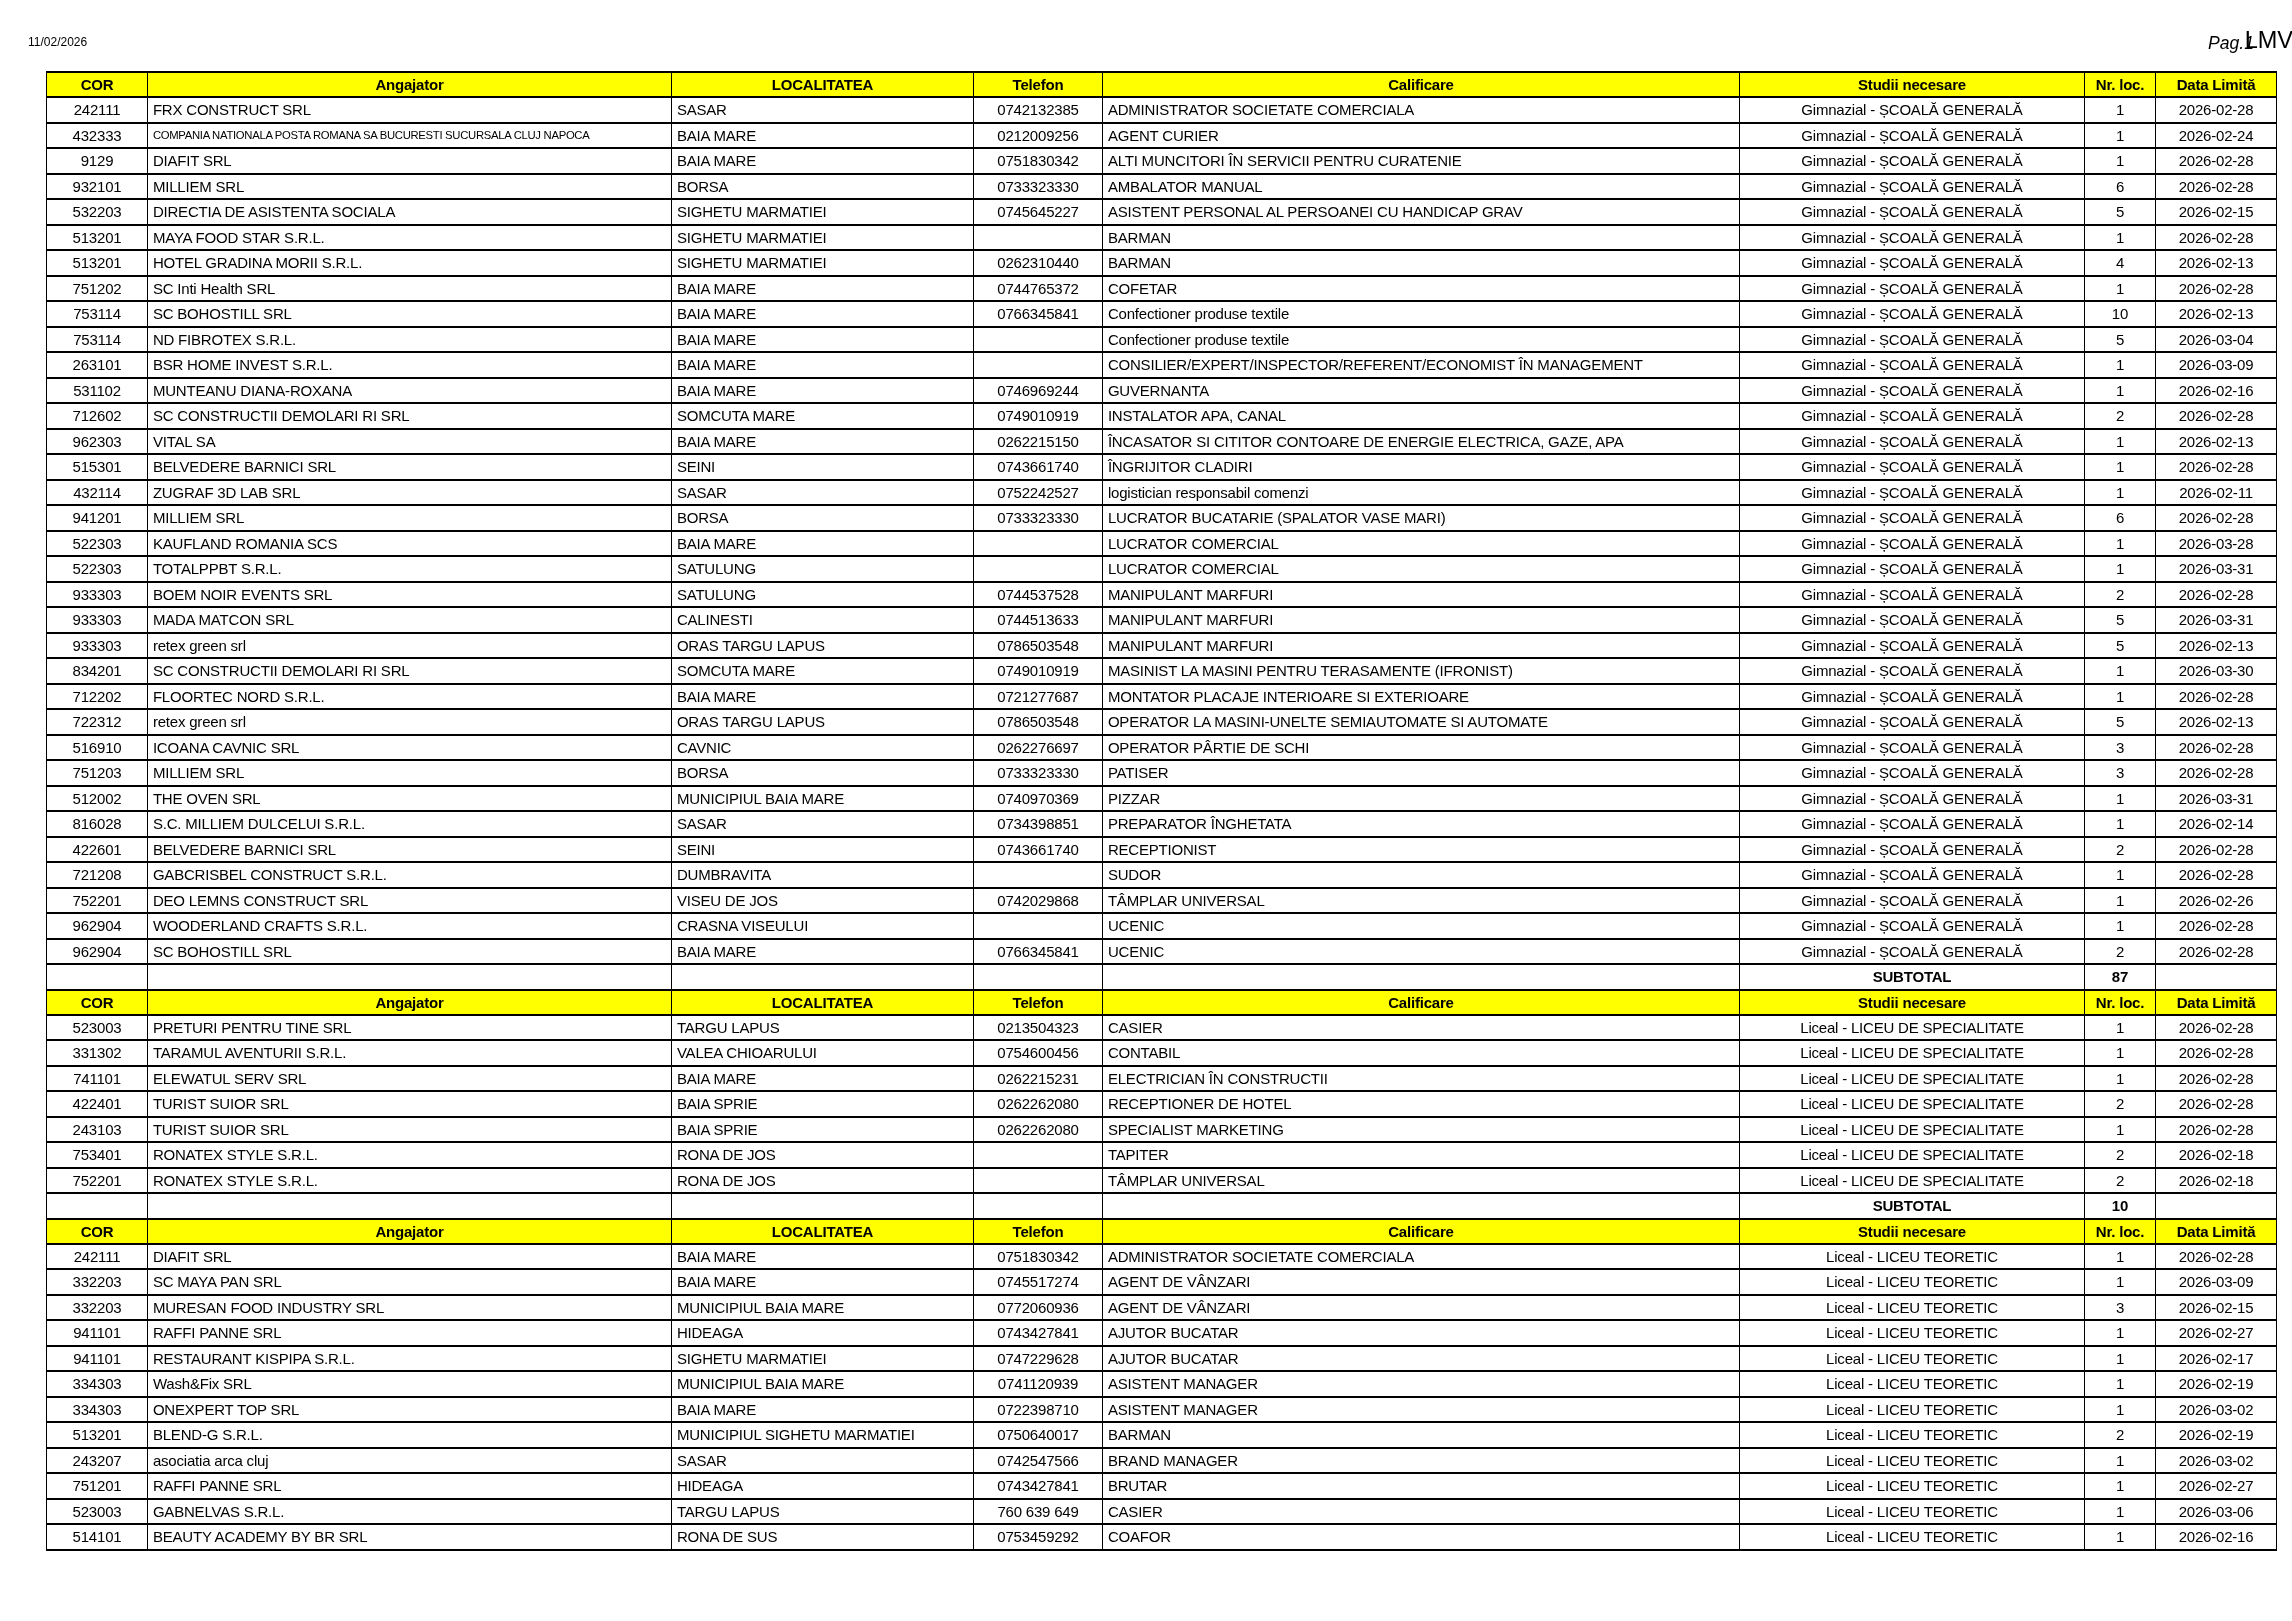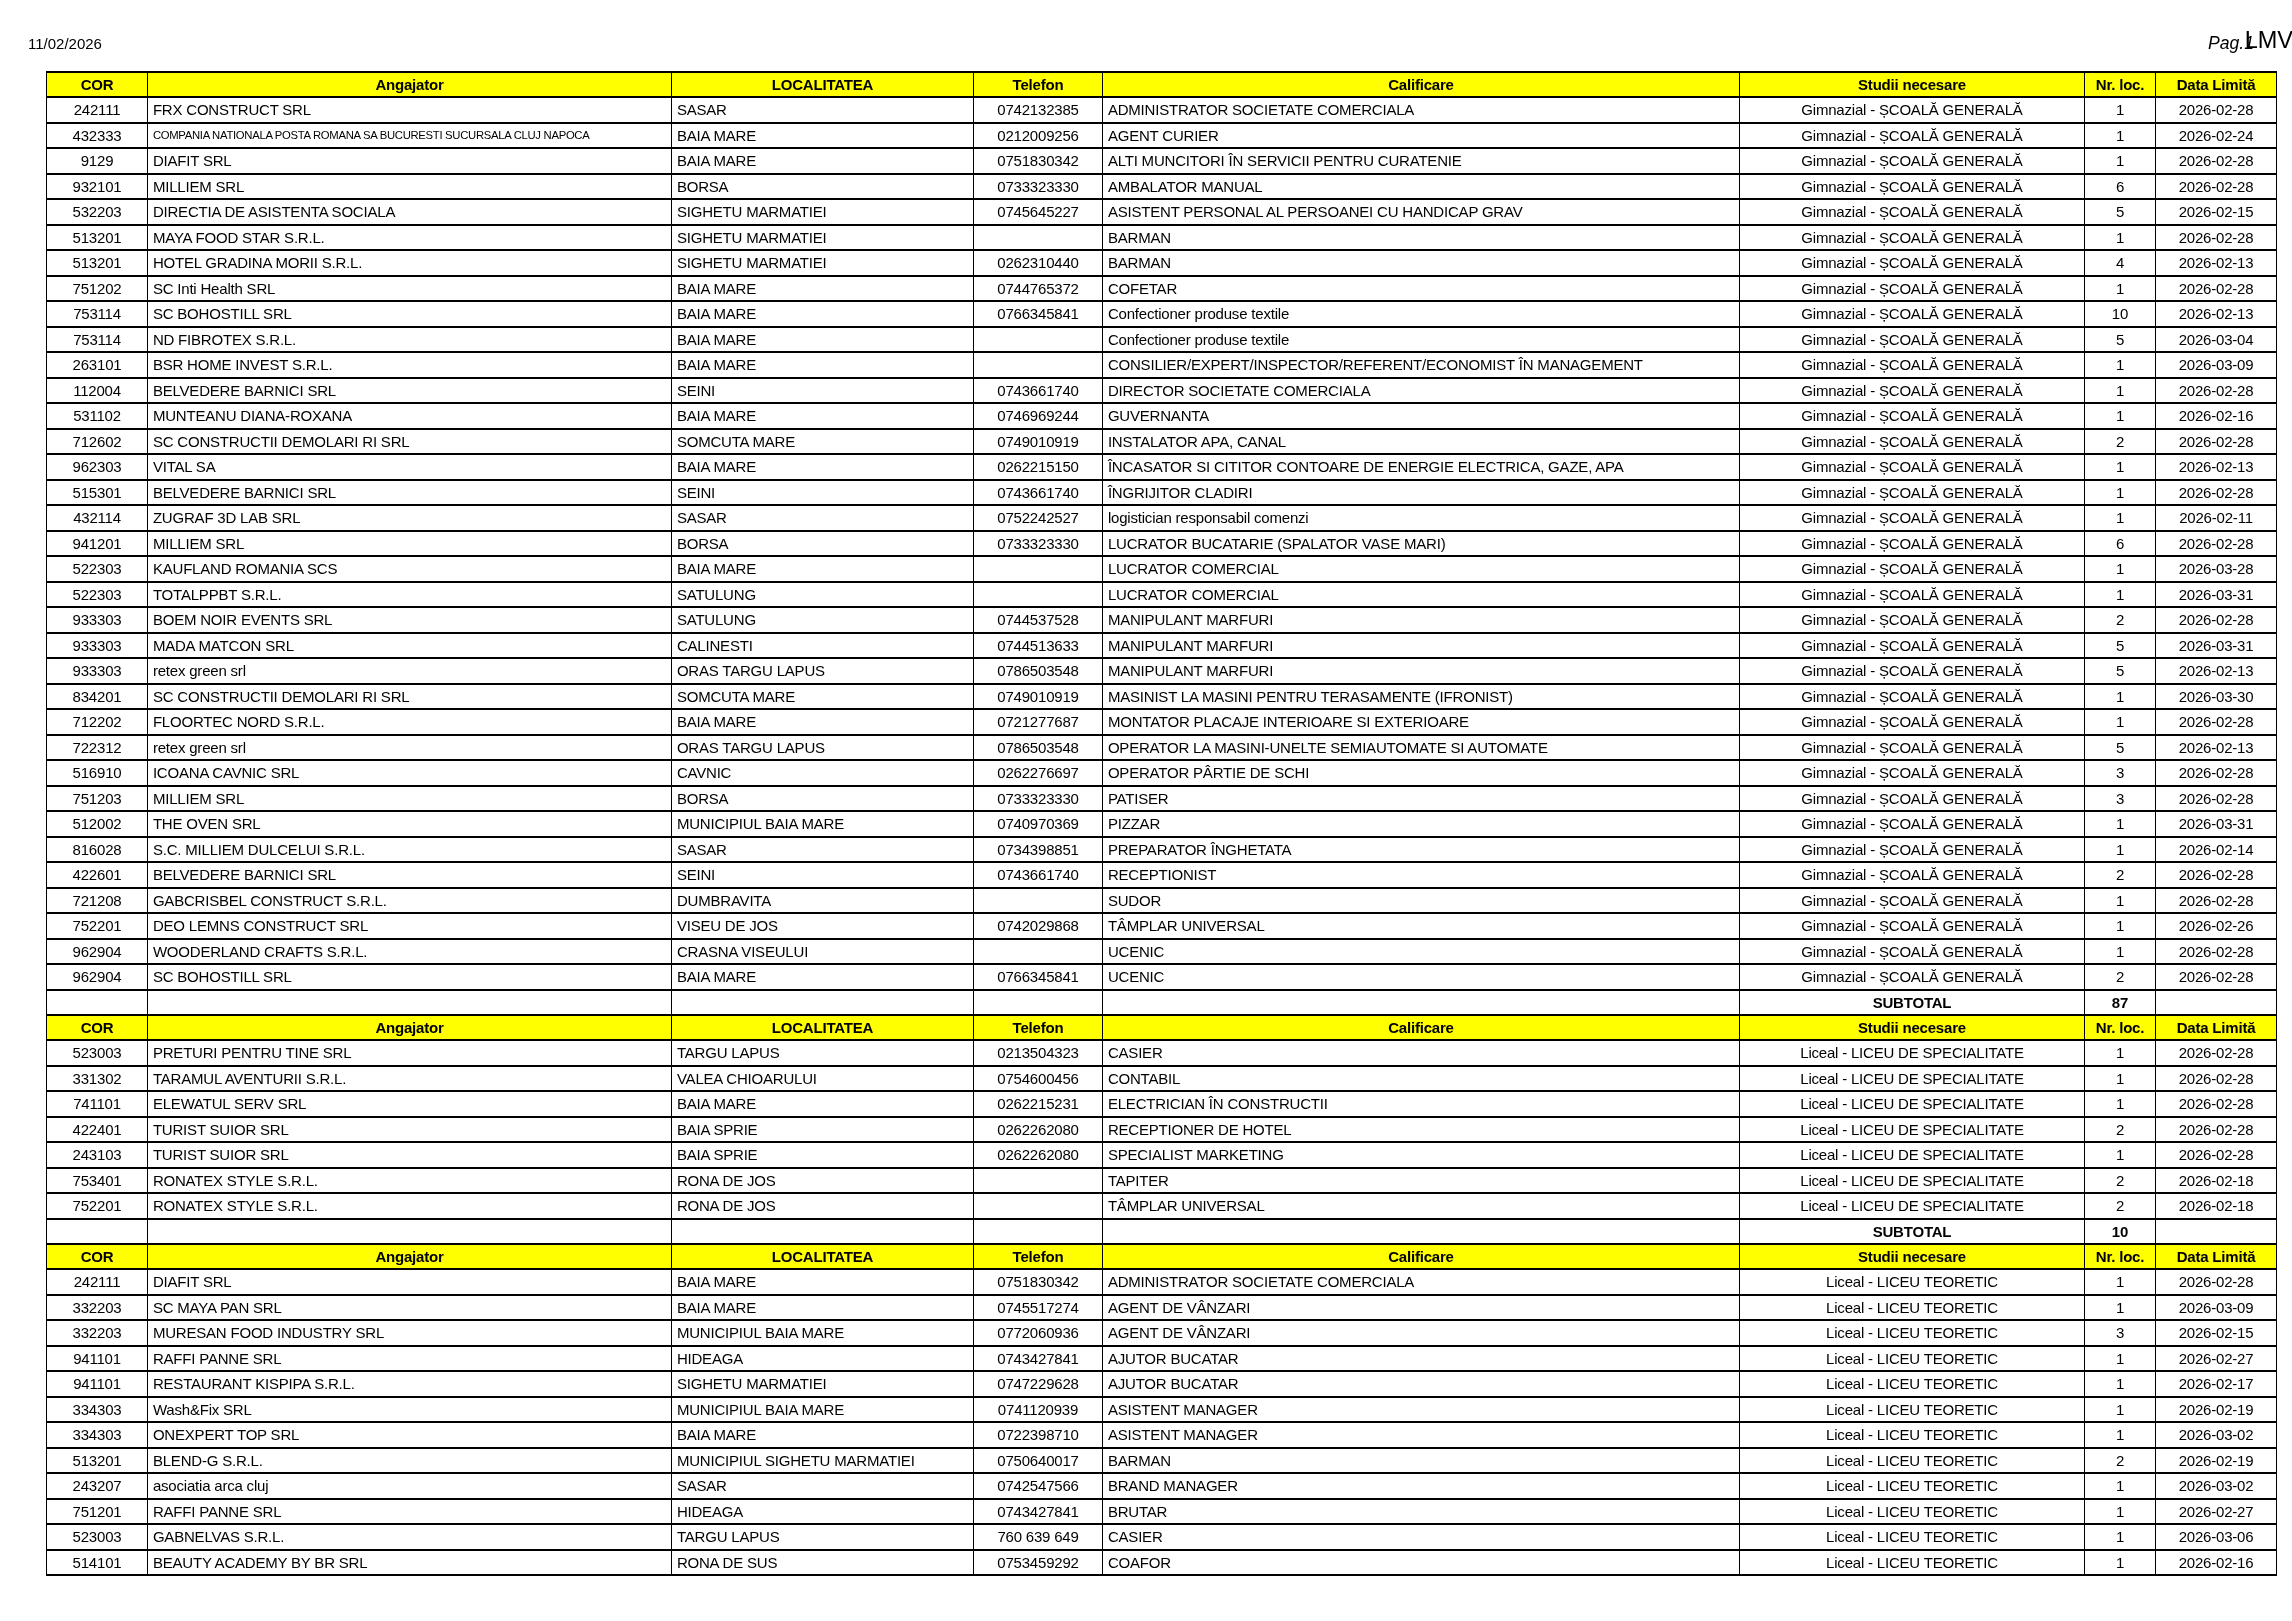--- a/index.html
+++ b/index.html
@@ -6,21 +6,21 @@
   html, body { margin: 0; padding: 0; }
   body {
     width: 2293px; height: 1621px;
     background: #ffffff;
     color: #000000;
     font-family: "Liberation Sans", sans-serif;
     position: relative;
     overflow: hidden;
   }
   .page-header { position: absolute; top: 0; left: 0; right: 0; height: 69px; }
-  .doc-date { position: absolute; left: 28px; top: 35px; font-size: 15px; }
+  .doc-date { position: absolute; left: 28px; top: 35px; font-size: 12px; }
   .doc-title { position: absolute; left: 0; right: 0; top: 27.4px; text-align: right; font-size: 23.5px; }
   .doc-page { position: absolute; right: 39px; top: 33px; font-size: 17.6px; font-style: italic; }
 
   table.lmv {
     position: absolute; left: 46px; top: 71px;
     width: 2230px;
     border-collapse: collapse;
     table-layout: fixed;
     font-size: 15px;
     letter-spacing: -0.2px;
@@ -183,30 +183,20 @@
         <td class="c-center">263101</td>
         <td class="c-left">BSR HOME INVEST S.R.L.</td>
         <td class="c-left">BAIA MARE</td>
         <td class="c-center"></td>
         <td class="c-left">CONSILIER/EXPERT/INSPECTOR/REFERENT/ECONOMIST ÎN MANAGEMENT</td>
         <td class="c-center">Gimnazial - ȘCOALĂ GENERALĂ</td>
         <td class="c-center">1</td>
         <td class="c-center">2026-03-09</td>
       </tr>
       <tr>
-        <td class="c-center">112004</td>
-        <td class="c-left">BELVEDERE BARNICI SRL</td>
-        <td class="c-left">SEINI</td>
-        <td class="c-center">0743661740</td>
-        <td class="c-left">DIRECTOR SOCIETATE COMERCIALA</td>
-        <td class="c-center">Gimnazial - ȘCOALĂ GENERALĂ</td>
-        <td class="c-center">1</td>
-        <td class="c-center">2026-02-28</td>
-      </tr>
-      <tr>
         <td class="c-center">531102</td>
         <td class="c-left">MUNTEANU DIANA-ROXANA</td>
         <td class="c-left">BAIA MARE</td>
         <td class="c-center">0746969244</td>
         <td class="c-left">GUVERNANTA</td>
         <td class="c-center">Gimnazial - ȘCOALĂ GENERALĂ</td>
         <td class="c-center">1</td>
         <td class="c-center">2026-02-16</td>
       </tr>
       <tr>

